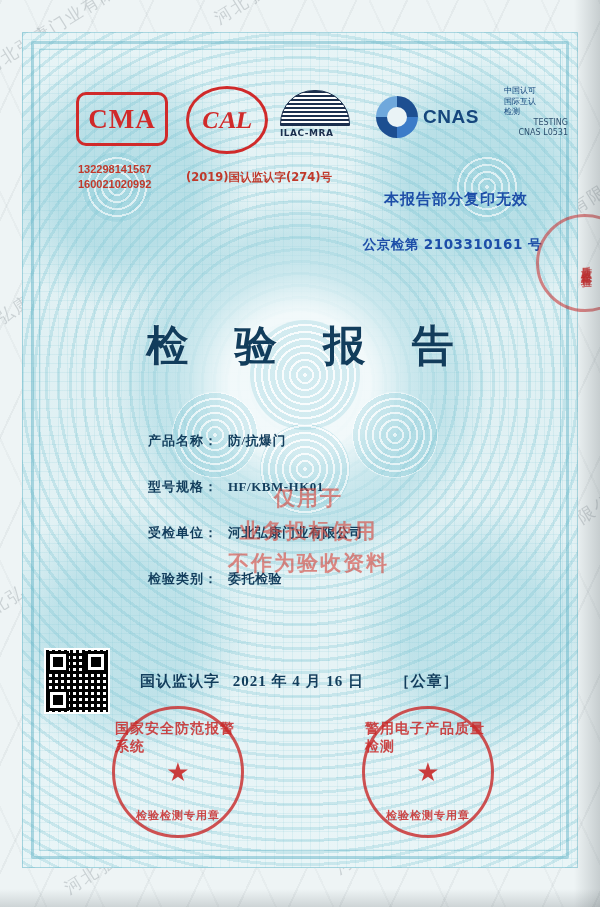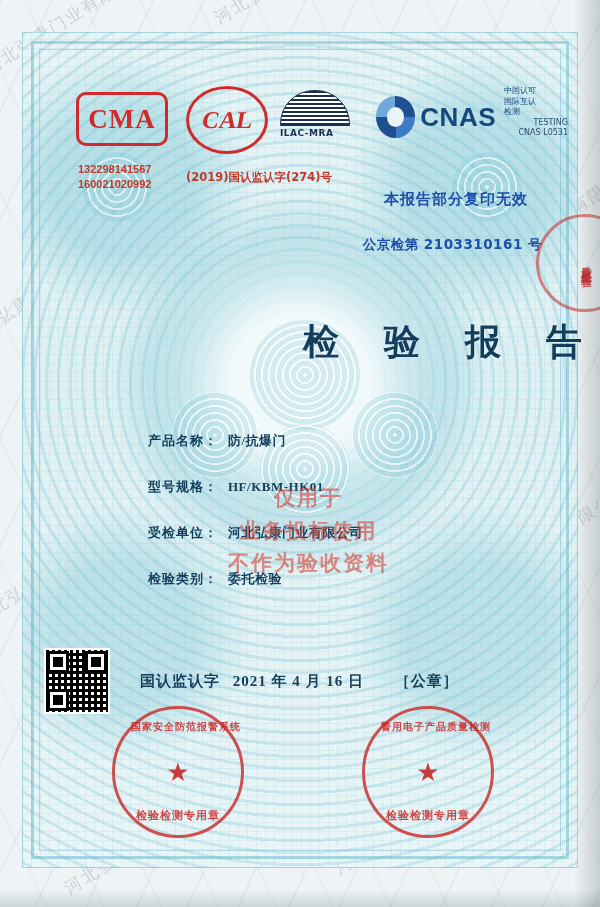--- a/index.html
+++ b/index.html
@@ -164,21 +164,21 @@
   }
   .cnas-swirl:after {
     content: "";
     position: absolute;
     inset: 11px;
     border-radius: 50%;
     background: #eaf3f6;
   }
   .cnas-word {
     margin-left: 5px;
-    font-size: 26px;
+    font-size: 19px;
     font-weight: bold;
     color: #16477d;
     letter-spacing: 0.5px;
     font-family: "Liberation Sans", sans-serif;
   }
   .cnas-right {
     position: absolute;
     left: 428px; top: 0px;
     width: 64px;
     font-size: 8px;
@@ -223,23 +223,23 @@
     font-weight: bold;
     letter-spacing: 0.5px;
     white-space: nowrap;
   }
 
   
   .title {
     position: absolute;
     left: 0; right: 0;
     top: 318px;
-    text-align: right;
+    text-align: center;
     color: #123d5c;
-    font-size: 36px;
+    font-size: 42px;
     font-weight: bold;
     letter-spacing: 18px;
     text-indent: 18px;
     font-family: "Liberation Serif", serif;
     text-shadow: 0 0 2px rgba(255,255,255,0.7);
   }
 
   
   .fields {
     position: absolute;
@@ -359,22 +359,22 @@
     position: absolute;
     left: 50%; top: 50%;
     transform: translate(-50%,-50%);
     font-size: 26px;
     color: rgba(200,40,40,0.9);
     line-height: 1;
   }
   .seal .arc-top {
     position: absolute;
     left: 0; right: 0; top: 11px;
-    text-align: right;
-    font-size: 10px;
+    text-align: left;
+    font-size: 14px;
     font-weight: bold;
     letter-spacing: 1px;
   }
   .seal .arc-bottom {
     position: absolute;
     left: 0; right: 0; bottom: 12px;
     text-align: center;
     font-size: 11px;
     font-weight: bold;
     letter-spacing: 1px;

